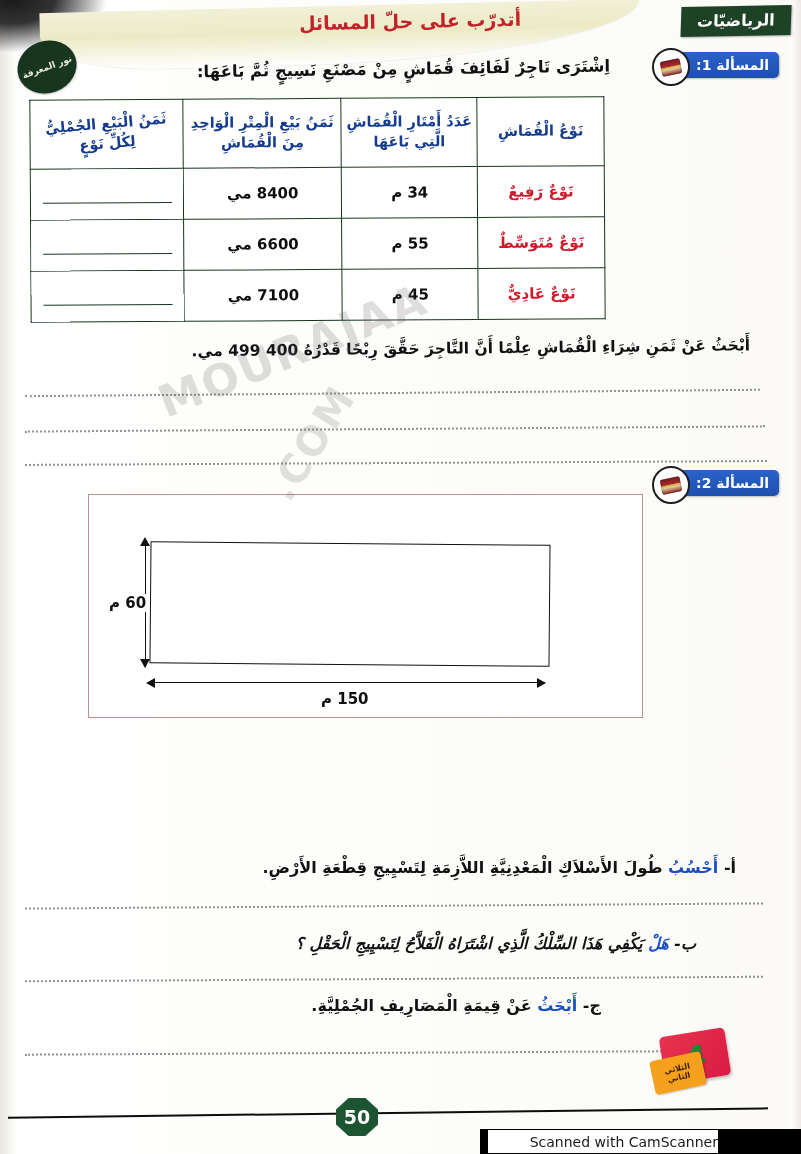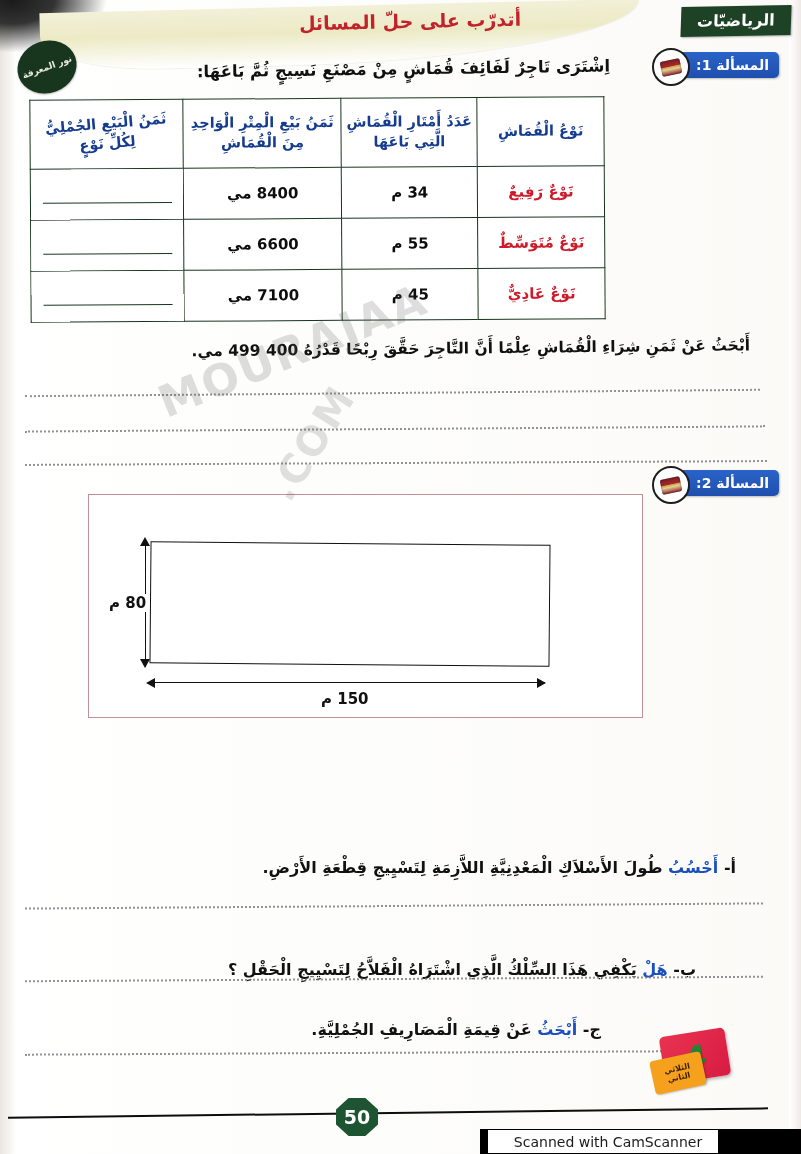--- a/index.html
+++ b/index.html
@@ -224,21 +224,21 @@
   .term-badge .tag span{
     color:#3a1f06;font-size:8px;font-weight:bold;line-height:1.15;
     text-align:center;display:block;
   }
   .camscan-bar{
     position:absolute;left:480px;top:1129px;width:321px;height:25px;
     background:#000000;
   }
   .camscan-white{
     position:absolute;left:488px;top:1130px;width:230px;height:23px;
-    background:#ffffff;display:flex;align-items:center;justify-content:center;
+    background:#ffffff;display:flex;align-items:center;
   }
   .camscan-white span{
     color:#1a1a1a;font-size:14px;padding-left:10px;direction:ltr;
   }
   
   .watermark{
     position:absolute;left:150px;top:325px;
     font-size:44px;font-weight:bold;color:rgba(90,90,90,.20);
     transform:rotate(-22deg);letter-spacing:2px;
     direction:ltr;pointer-events:none;white-space:nowrap;
@@ -332,41 +332,41 @@
 
 
   <div class="figure-box"></div>
   <div class="rect-land"></div>
   <div class="dim-v"></div>
   <div class="dim-h"></div>
   <div class="arw up"></div>
   <div class="arw down"></div>
   <div class="arw left"></div>
   <div class="arw right"></div>
-  <div class="dim-label lbl-50">80 م</div>
+  <div class="dim-label lbl-50">60 م</div>
   <div class="dim-label lbl-150">150 م</div>
 
   <div class="ar-text q2-body">
   </div>
 
   <div class="sub-q" style="right:65px;top:858px;">
     <span>أ-</span>
     <span class="hl">أَحْسُبُ</span>
     <span>طُولَ الأَسْلاَكِ الْمَعْدِنِيَّةِ اللاَّزِمَةِ لِتَسْيِيجِ قِطْعَةِ الأَرْضِ.</span>
   </div>
   <div class="dotline" style="left:25px;top:905px;width:738px;transform:rotate(-.4deg);"></div>
 
-  <div class="sub-q" style="right:105px;top:960px;">
+  <div class="sub-q" style="right:105px;top:934px;font-style:italic;">
     <span>ب-</span>
     <span class="hl">هَلْ</span>
     <span>يَكْفِي هَذَا السِّلْكُ الَّذِي اشْتَرَاهُ الْفَلاَّحُ لِتَسْيِيجِ الْحَقْلِ ؟</span>
   </div>
   <div class="dotline" style="left:25px;top:978px;width:738px;transform:rotate(-.35deg);"></div>
 
-  <div class="sub-q" style="right:200px;top:1020px;">
+  <div class="sub-q" style="right:200px;top:996px;">
     <span>ج-</span>
     <span class="hl">أَبْحَثُ</span>
     <span>عَنْ قِيمَةِ الْمَصَارِيفِ الجُمْلِيَّةِ.</span>
   </div>
   <div class="dotline" style="left:25px;top:1052px;width:640px;transform:rotate(-.3deg);"></div>
 
   <div class="footer-rule"></div>
   <div class="page-num">50</div>
 
   <div class="term-badge">

